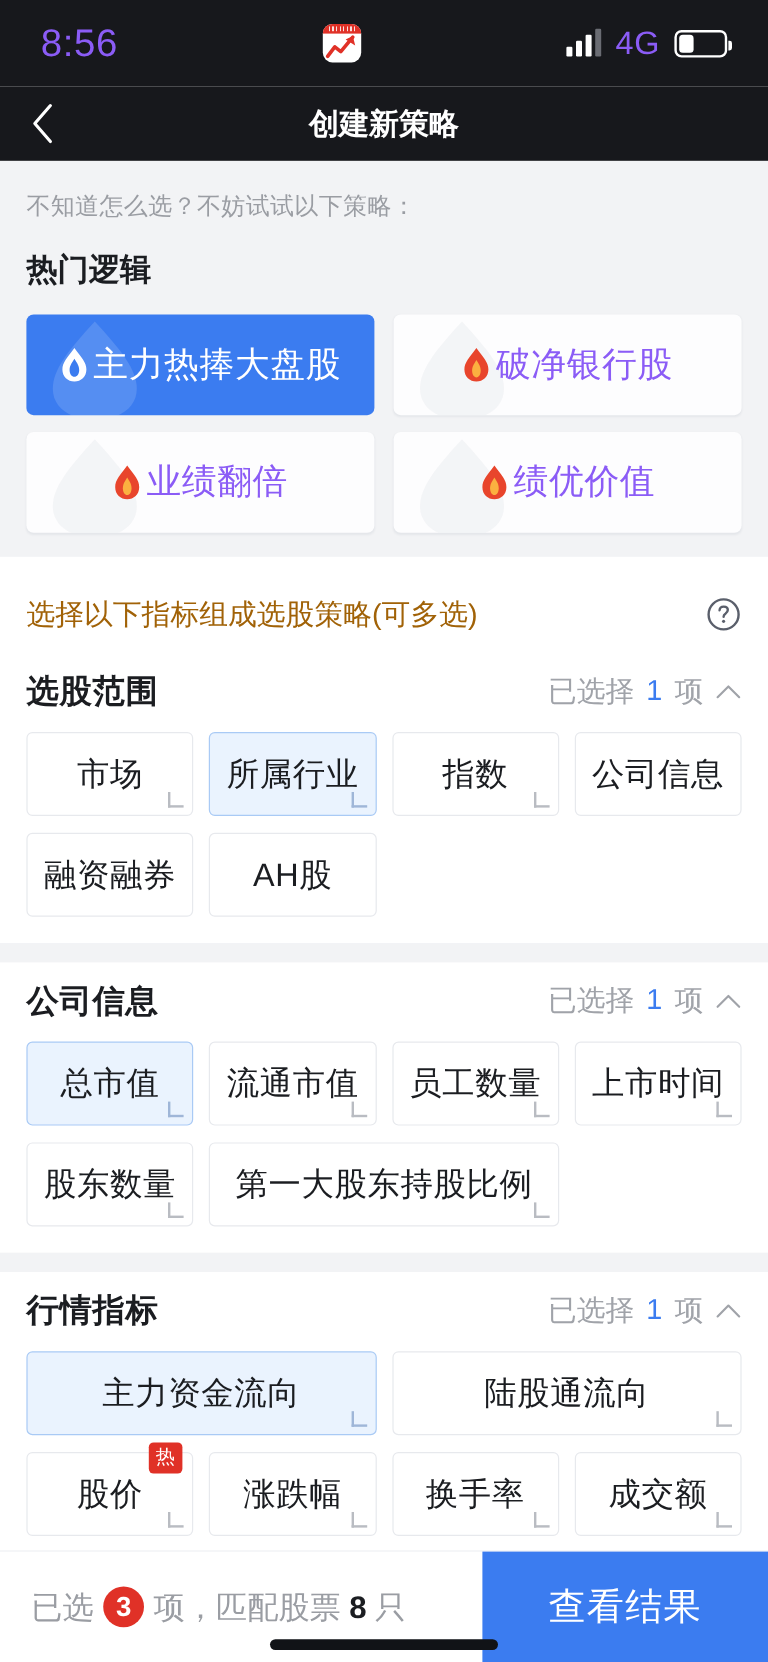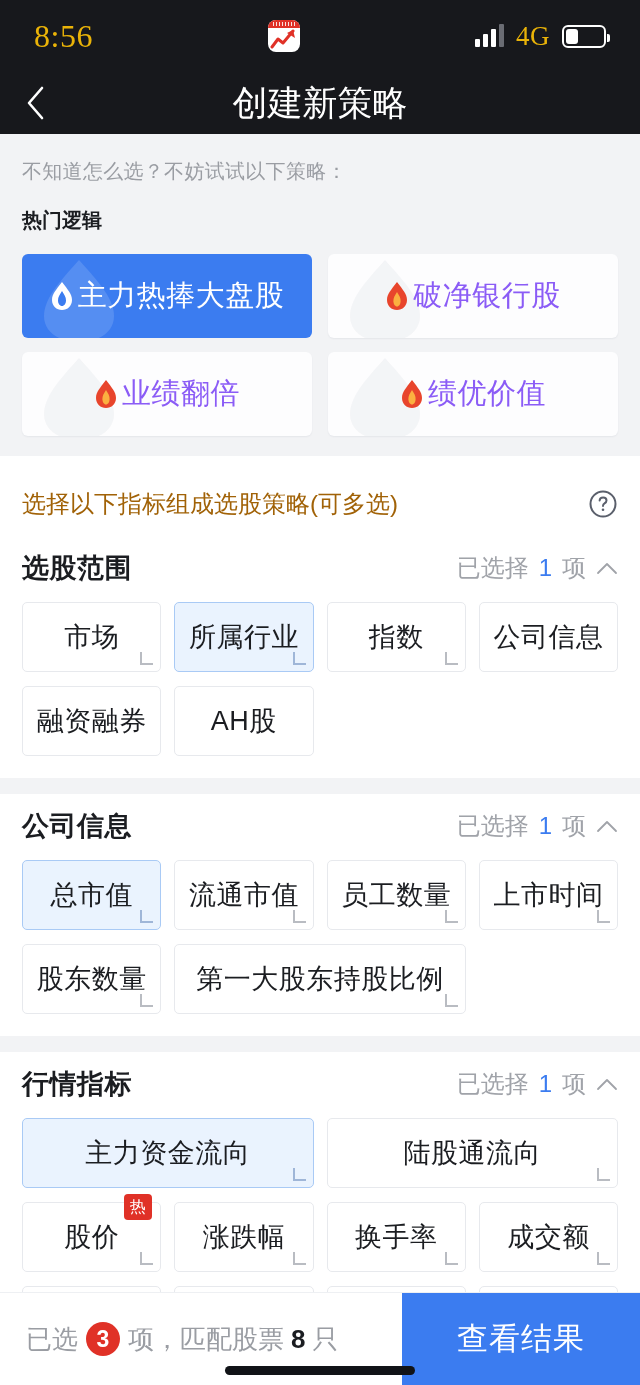--- a/index.html
+++ b/index.html
@@ -6,24 +6,23 @@
   html, body {
     width: 640px; height: 1385px;
     font-family: "Liberation Sans", "DejaVu Sans", sans-serif;
     background: #f2f3f5;
     overflow: hidden;
   }
   #app { position: relative; width: 640px; height: 1385px; background: #f2f3f5; }
 
   
   .statusbar {
-    height: 72px; background: #17181c; color: #eab308;
+    height: 72px; background: #17181c; color: #8b5cf6;
     display: flex; align-items: center; justify-content: space-between;
     padding: 0 34px;
-    font-family: Liberation Serif, serif;
   }
   .sb-time { font-size: 32px; font-weight: 400; letter-spacing: 0.5px; }
   .sb-center { display: flex; align-items: center; gap: 9px; }
   .appicon {
     width: 32px; height: 32px; border-radius: 8px; background: #fff;
     position: relative; overflow: hidden; flex: none;
   }
   .appicon .bar { position: absolute; top: 0; left: 0; right: 0; height: 8px; background: #e03127; }
   .appicon .bar::after{
     content:""; position:absolute; left:5px; top:2px; width:22px; height:4px;
@@ -45,27 +44,27 @@
   .battery .lvl { height: 100%; background: #fff; border-radius: 3px; width: 34%; }
 
   
   .navbar {
     height: 62px; background: #17181c; color: #fff;
     display: flex; align-items: center; position: relative;
   }
   .nav-back { width: 72px; height: 62px; display: flex; align-items: center; justify-content: center; }
   .nav-title {
     position: absolute; left: 0; right: 0; text-align: center;
-    font-size: 35px; font-weight: 400; pointer-events: none;
+    font-size: 25px; font-weight: 700; pointer-events: none;
   }
 
   
   .hot-block { background: #f2f3f5; padding: 24px 22px 20px 22px; }
   .hint { font-size: 20px; color: #9a9da3; margin-bottom: 22px; letter-spacing: .3px; }
-  .hot-title { font-size: 20px; font-weight: 700; color: #1b1d21; margin-bottom: 20px; }
+  .hot-title { font-size: 26px; font-weight: 700; color: #1b1d21; margin-bottom: 20px; }
   .hot-grid { display: grid; grid-template-columns: 1fr 1fr; gap: 14px 16px; }
   .hot-card {
     height: 84px; border-radius: 6px; background: #fdfdfe;
     display: flex; align-items: center; justify-content: center; gap: 4px;
     position: relative; overflow: hidden;
     box-shadow: 0 1px 2px rgba(20,30,60,.06);
   }
   .hot-card .wm { position: absolute; left: 18px; top: 2px; opacity: .55; }
   .hot-card.sel { background: #3b7cf0; box-shadow: none; }
   .hot-card.sel .wm { opacity: .18; }

